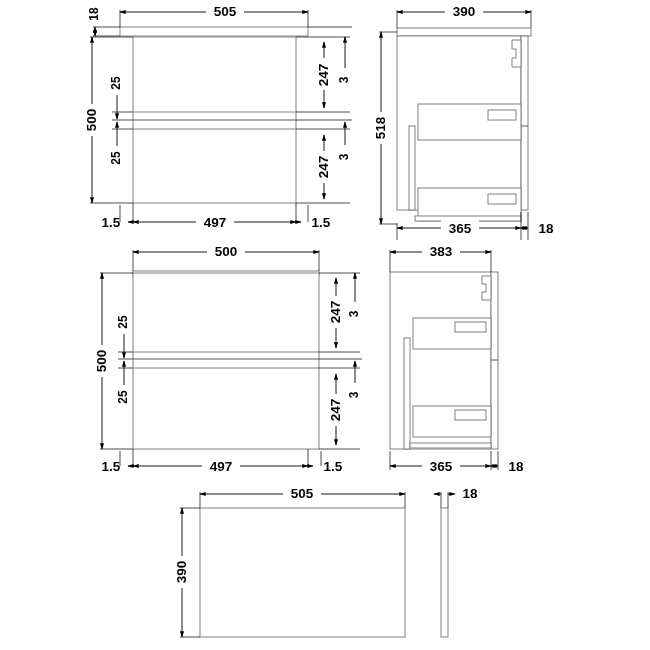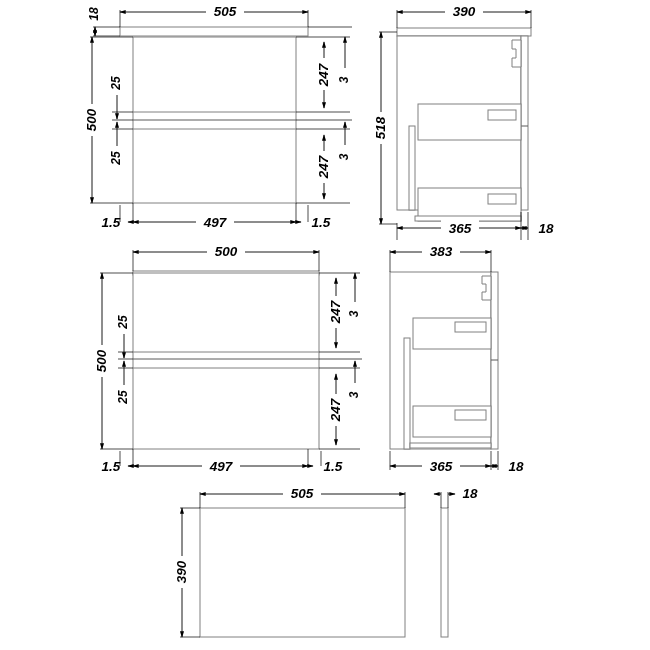--- a/index.html
+++ b/index.html
@@ -11,21 +11,20 @@
     width: 650px;
     height: 650px;
     font-family: "Liberation Sans", sans-serif;
     overflow: hidden;
   }
   #drawing-root {
     position: relative;
     width: 538px;
     height: 650px;
     background: #ffffff;
-    font-style: italic;
   }
   svg#tech-drawing {
     display: block;
     width: 650px;
     height: 650px;
   }
   .obj-line {
     stroke: #808080;
     stroke-width: 1;
     fill: none;

